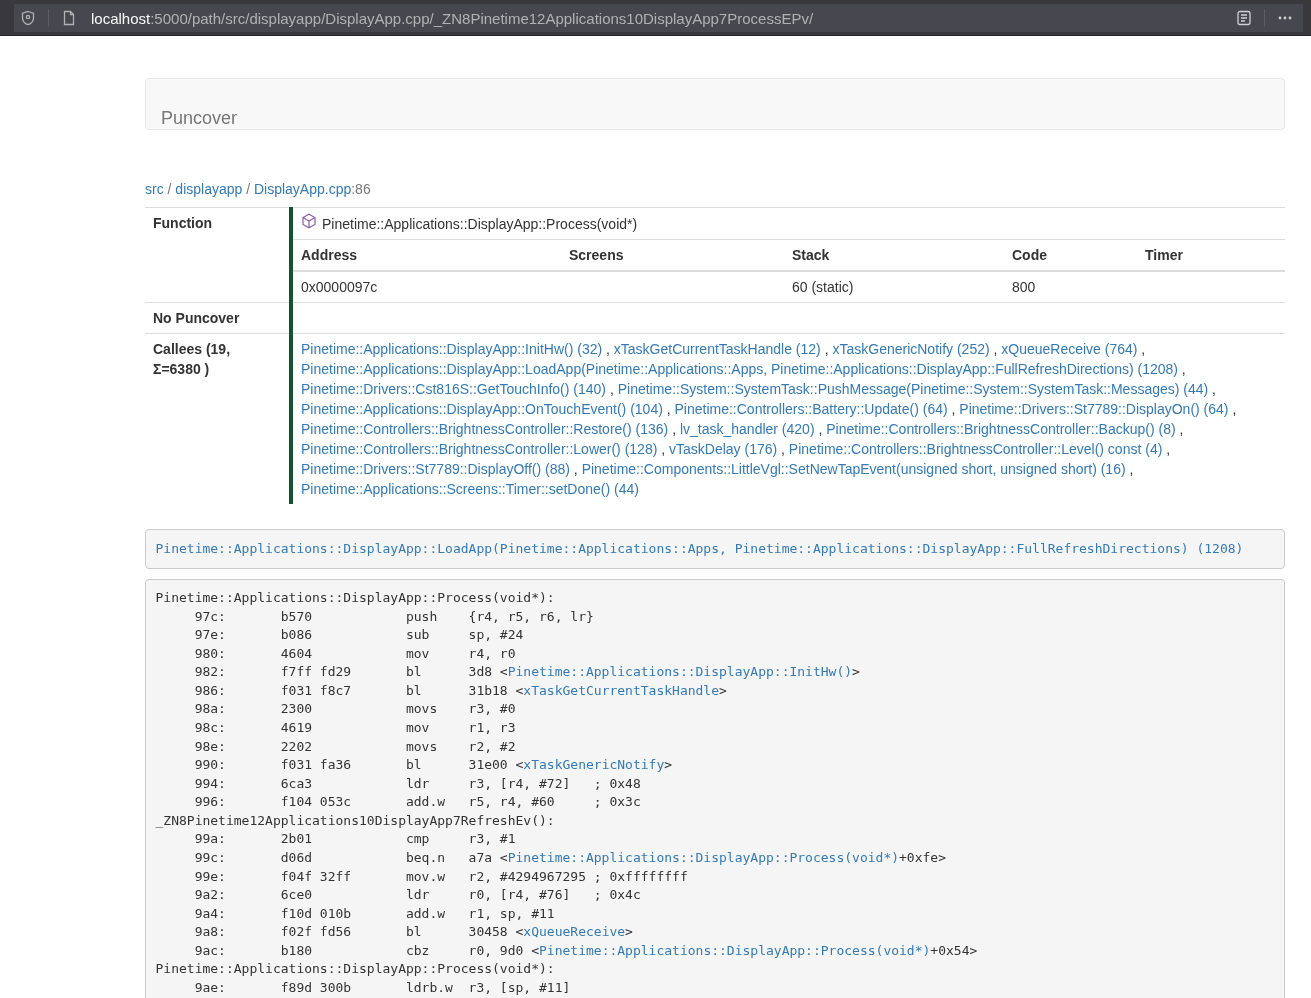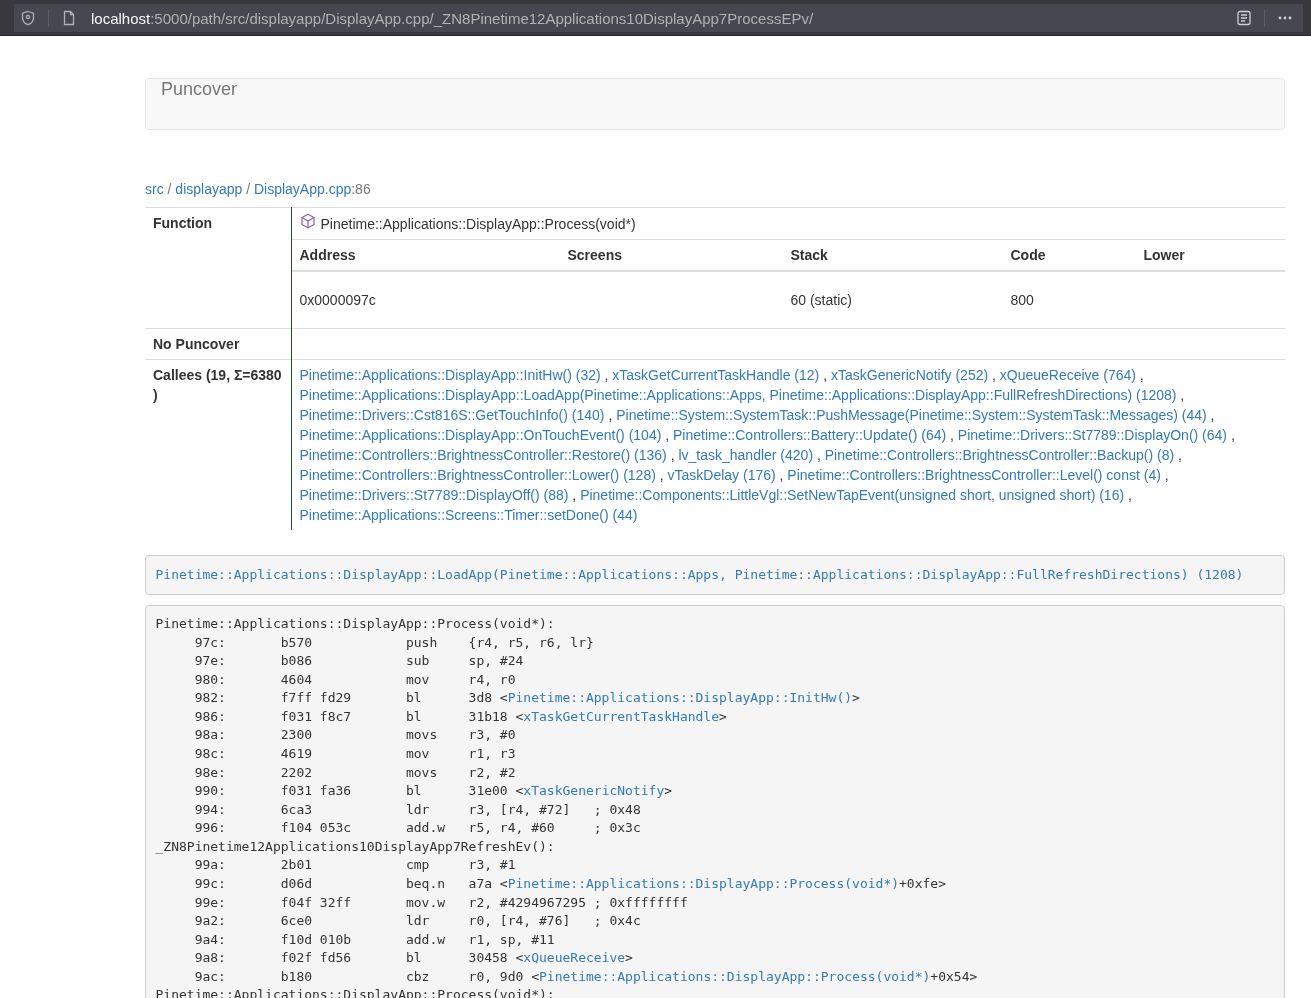--- a/index.html
+++ b/index.html
@@ -16,37 +16,37 @@
   .url-text { flex:1 1 auto; font-size:15px; color:#b1b1b3; white-space:nowrap;
               overflow:hidden; margin-left:8px; }
   .url-text .host { color:#f9f9fa; }
   .toolbar-icon { display:flex; align-items:center; justify-content:center;
                   width:28px; height:28px; cursor:pointer; }
 
   
   .container { width:1140px; margin-left:145px; margin-top:42px; }
 
   .navbar { height:52px; background:#f8f8f8; border:1px solid #e7e7e7;
-            border-radius:4px; display:flex; align-items:flex-start; }
+            border-radius:4px; display:flex; align-items:flex-end; }
   .navbar-brand { font-size:18px; color:#777; padding:0 15px; text-decoration:none; }
 
   .breadcrumb { margin:51px 0 10px 0; }
   a.link { color:#337ab7; text-decoration:none; }
   .crumb-sep { color:#777; } .crumb-suffix { color:#777; }
 
   table.info-table { width:1140px; border-collapse:collapse; table-layout:fixed; }
   table.info-table > tbody > tr > th,
   table.info-table > tbody > tr > td { border-top:1px solid #ddd; padding:5px 8px;
             text-align:left; vertical-align:top; font-size:14px; line-height:20px; }
-  th.row-label { width:146px; border-right:1px solid #14532d; font-weight:bold; color:#333; }
+  th.row-label { width:146px; border-right:4px solid #14532d; font-weight:bold; color:#333; }
   td.nested-cell { padding:0 !important; }
   table.inner { width:100%; border-collapse:collapse; table-layout:fixed; }
   table.inner th { font-weight:bold; border-bottom:2px solid #ddd; padding:5px 8px;
                    text-align:left; line-height:20px; }
-  table.inner td { padding:18px 8px; line-height:20px;margin-left:20px; }
+  table.inner td { padding:5px 8px; line-height:20px;margin-left:20px; }
   .fn-cell { display:flex; align-items:center; gap:5px; }
   .fn-cell svg { flex:0 0 auto; }
 
   pre { font-family:"DejaVu Sans Mono","Liberation Mono",monospace; font-size:13px;
         line-height:1.42857; background:#f5f5f5; border:1px solid #ccc; border-radius:4px;
         padding:9.5px; color:#333; margin:0 0 10px 0; overflow:hidden; white-space:pre; }
   pre.highlight { margin-top:25px; }
   a.code-link { color:#337ab7; text-decoration:none; }
 </style>
 </head>
@@ -124,21 +124,21 @@
                 <col style="width:220px">
                 <col style="width:133px">
                 <col>
             </colgroup>
             <thead>
               <tr>
                 <th>Address</th>
                 <th>Screens</th>
                 <th>Stack</th>
                 <th>Code</th>
-                <th>Lower</th>
+                <th>Timer</th>
               </tr>
             </thead>
             <tbody>
               <tr>
                 <td>0x0000097c</td>
                 <td></td>
                 <td>60 (static)</td>
                 <td>800</td>
                 <td></td>
               </tr>

